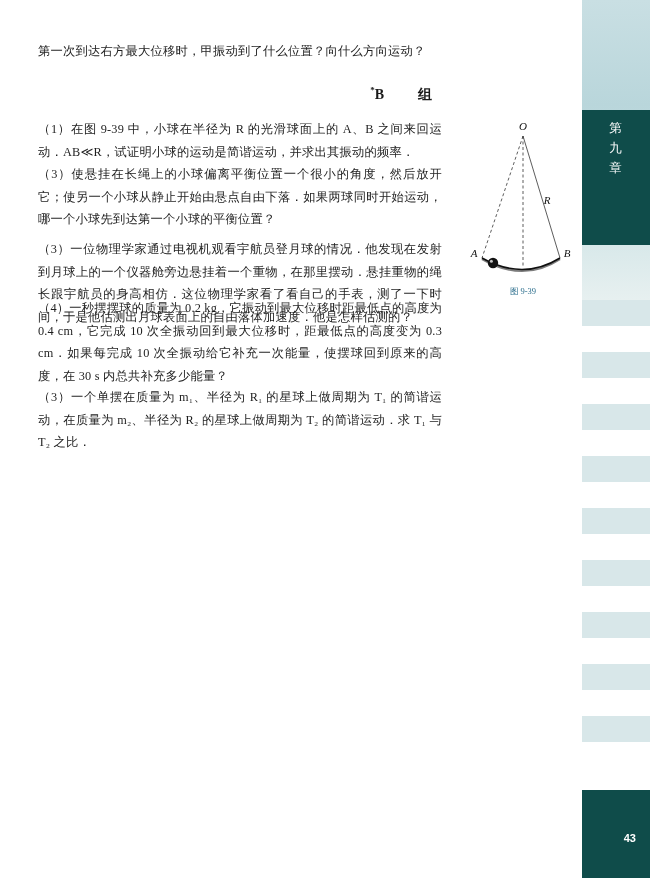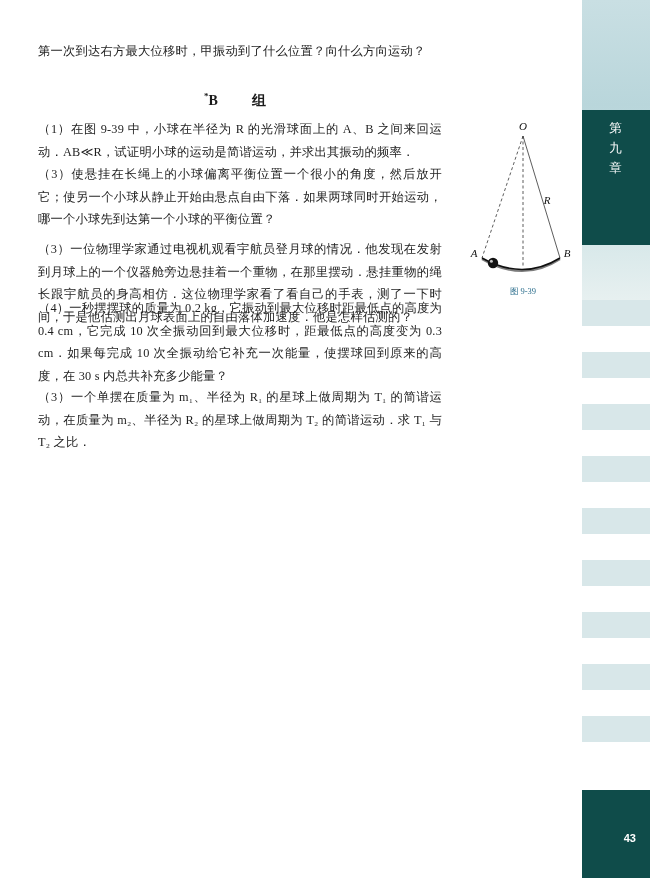--- a/index.html
+++ b/index.html
@@ -104,23 +104,23 @@
     letter-spacing: 0.2px;
   }
   .lead {
     left: 38px;
     top: 40px;
     width: 404px;
   }
   .group-head {
     position: absolute;
     left: 38px;
-    top: 91px;
+    top: 85px;
     width: 404px;
-    text-align: center;
+    text-align: right;
     font-size: 14px;
     font-weight: bold;
     letter-spacing: 10px;
   }
   .group-head .star {
     font-size: 9px;
     vertical-align: super;
     letter-spacing: 0;
   }
 

